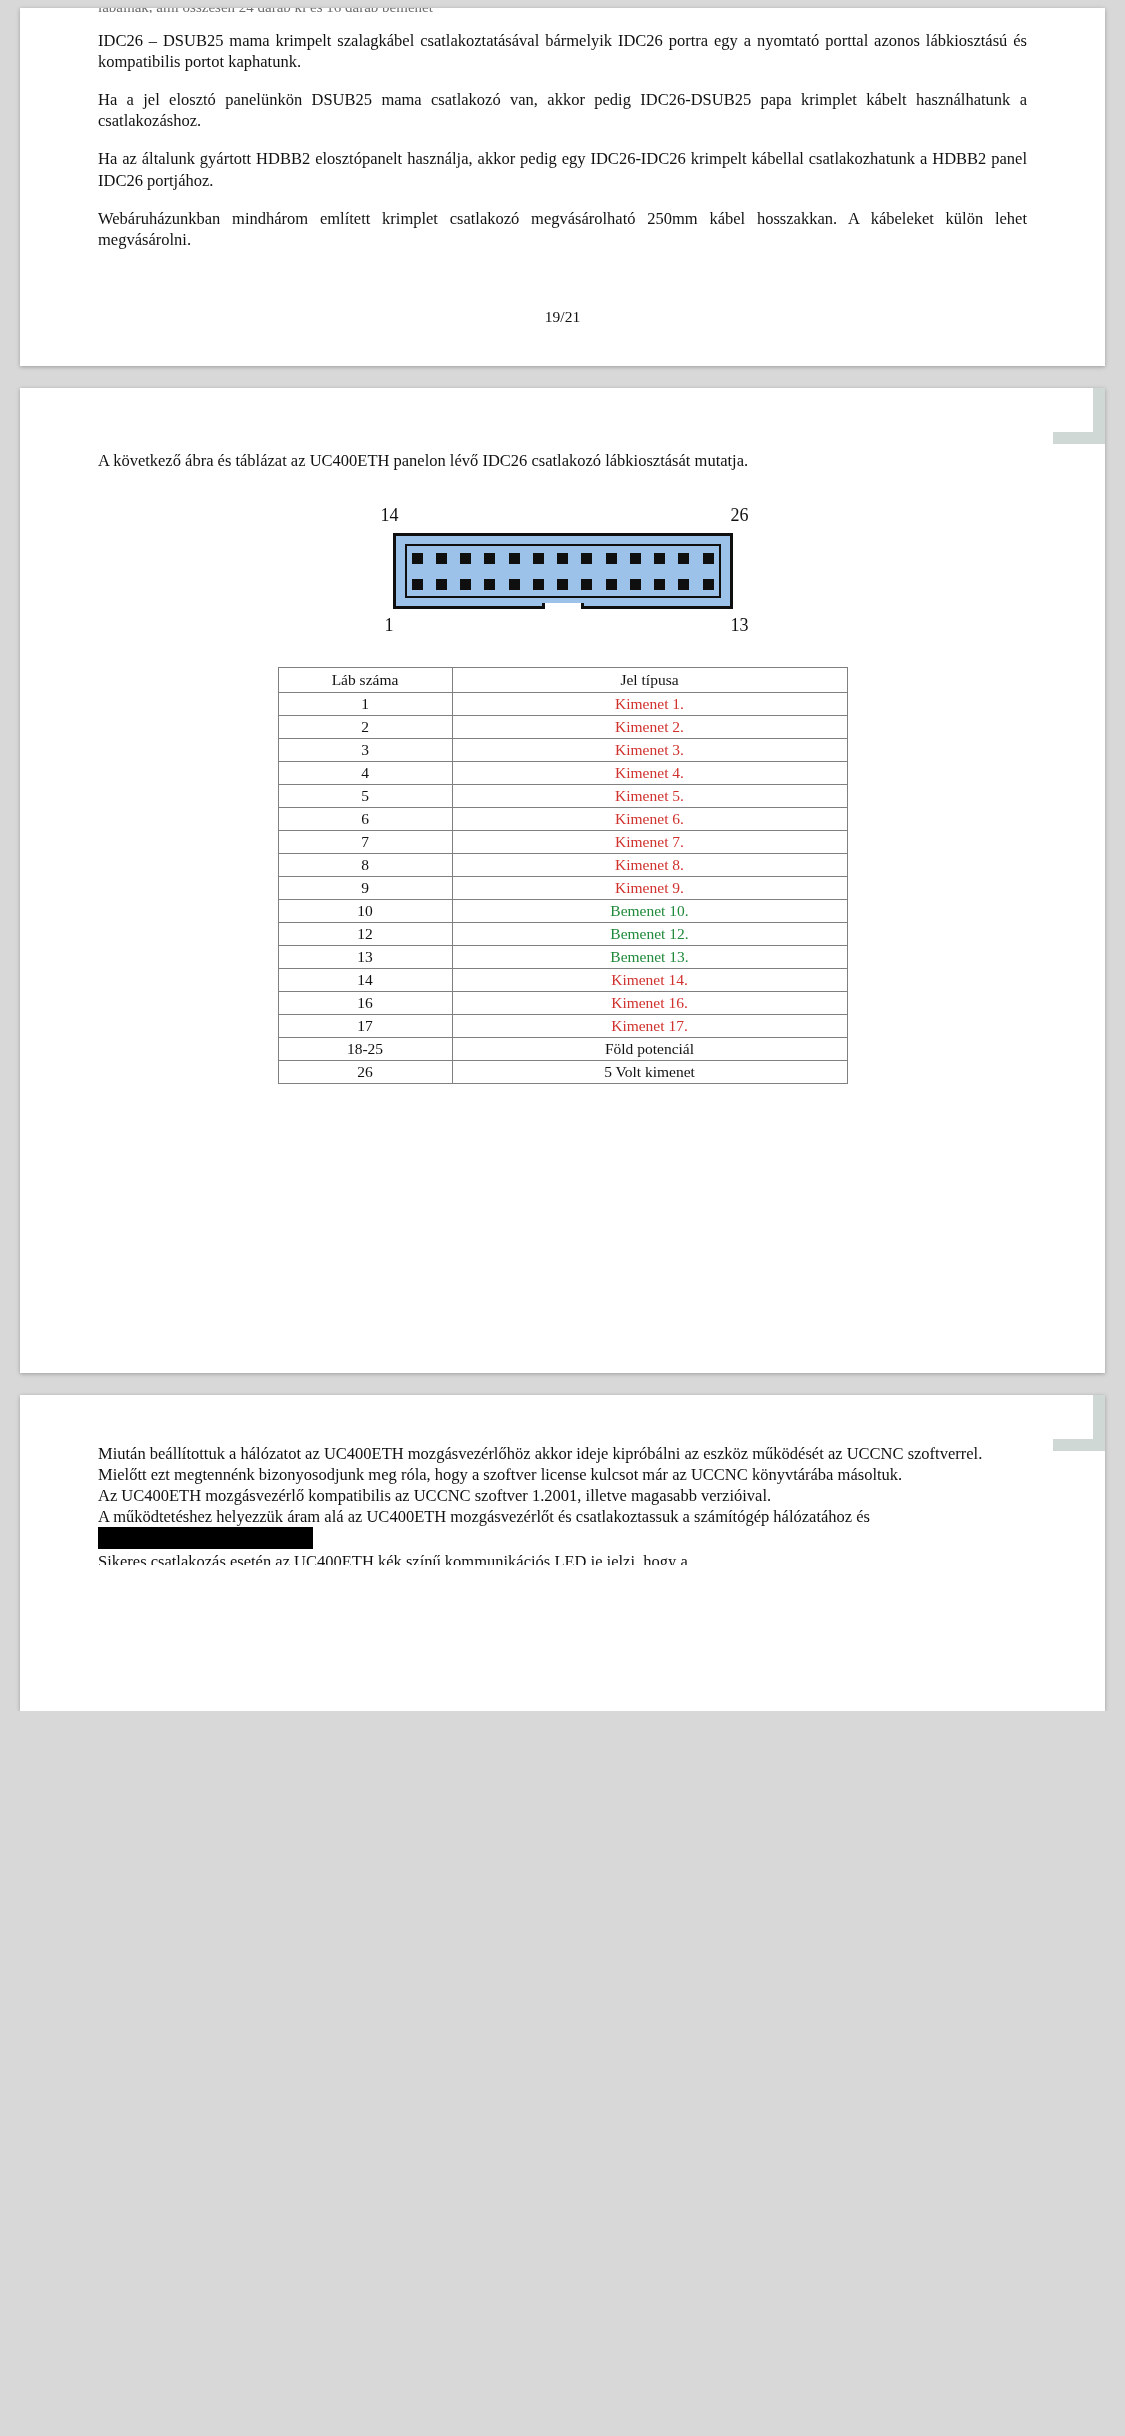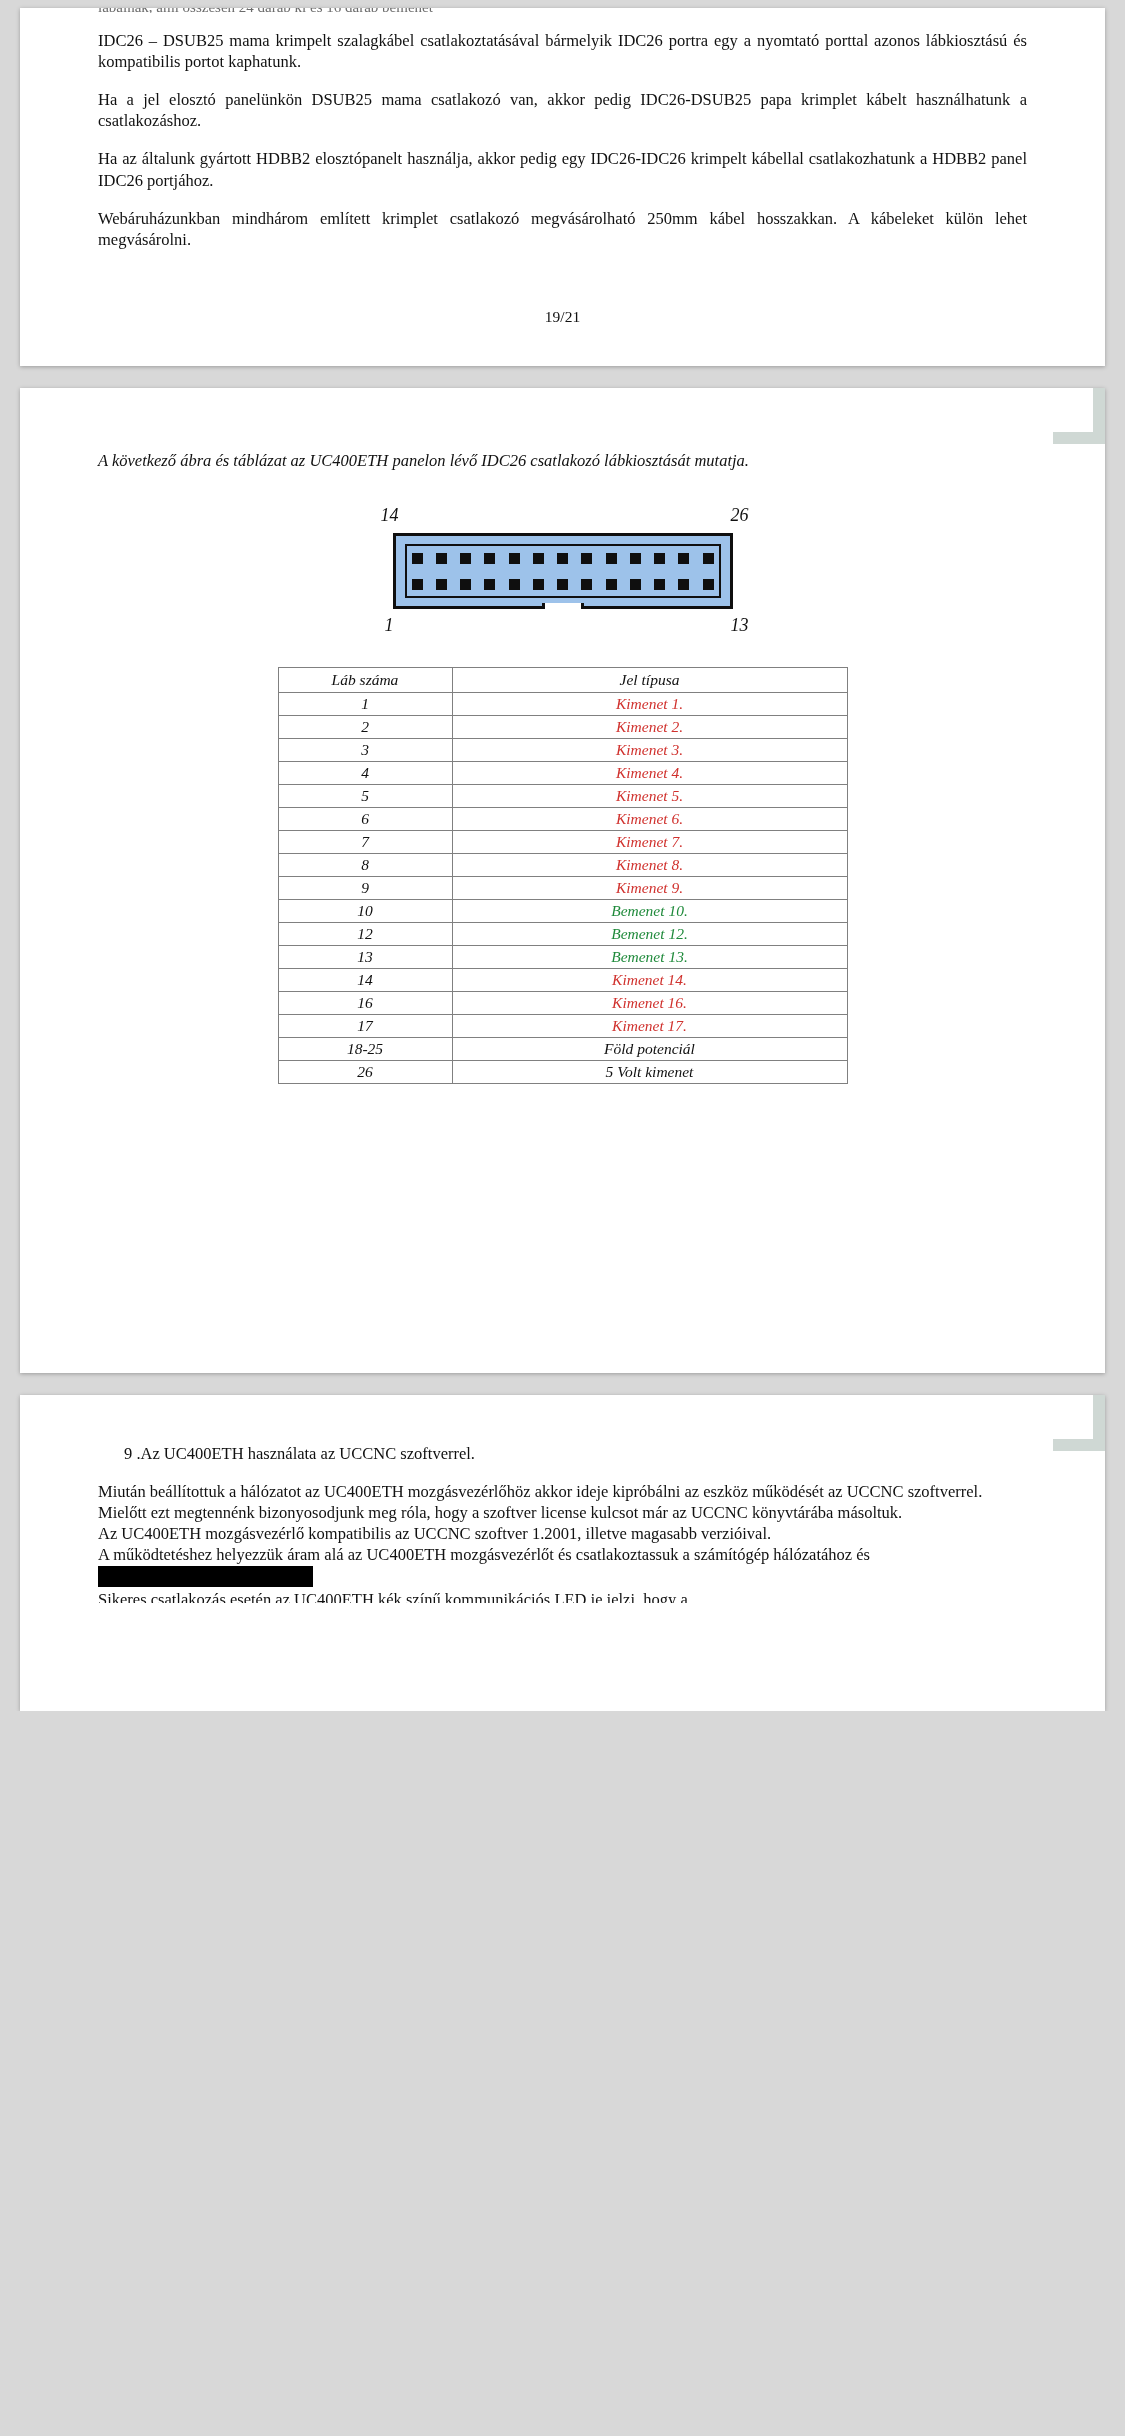--- a/index.html
+++ b/index.html
@@ -25,21 +25,20 @@
     overflow: hidden;
   }
   .page-1 {
     width: 1085px;
     height: 358px;
     margin-top: 8px;
   }
   .page-2 {
     width: 1085px;
     height: 985px;
-    font-style: italic;
   }
   .page-3 {
     width: 1085px;
     height: 316px;
     margin-bottom: 0;
   }
   .corner-fold {
     position: absolute;
     top: 0;
     right: 0;
@@ -335,21 +334,20 @@
   </div>
 
   <div class="page page-3">
     <div class="corner-fold">
       <svg width="72" height="92" viewBox="0 0 72 92">
         <path d="M60 0 L60 56 L72 56 L72 0 Z" fill="#cfd8d4"></path>
         <path d="M60 44 L60 56 L20 56 L20 44 Z" fill="#cfd8d4"></path>
       </svg>
     </div>
     <div class="page-content" style="padding-top:48px;">
-      <p class="body-text p-block" style="text-align:left; padding-left:26px;">9 .Az UC400ETH használata az UCCNC szoftverrel.</p>
       <p class="body-text" style="margin:0;">Miután beállítottuk a hálózatot az UC400ETH mozgásvezérlőhöz akkor ideje kipróbálni az eszköz működését az UCCNC szoftverrel.</p>
       <p class="body-text" style="margin:0;">Mielőtt ezt megtennénk bizonyosodjunk meg róla, hogy a szoftver license kulcsot már az UCCNC könyvtárába másoltuk.</p>
       <p class="body-text" style="margin:0;">Az UC400ETH mozgásvezérlő kompatibilis az UCCNC szoftver 1.2001, illetve magasabb verzióival.</p>
       <p class="body-text" style="margin:0; text-align:left;"><span>A működtetéshez helyezzük áram alá az UC400ETH mozgásvezérlőt és csatlakoztassuk a számítógép hálózatához és </span><span class="strike-black">indítsuk el az UCCNC szoftvert.</span></p>
       <div class="body-text" style="margin-top:2px; overflow:hidden; height:14px; color:#111;">Sikeres csatlakozás esetén az UC400ETH kék színű kommunikációs LED je jelzi, hogy a</div>
     </div>
   </div>
 
 </div>
 

